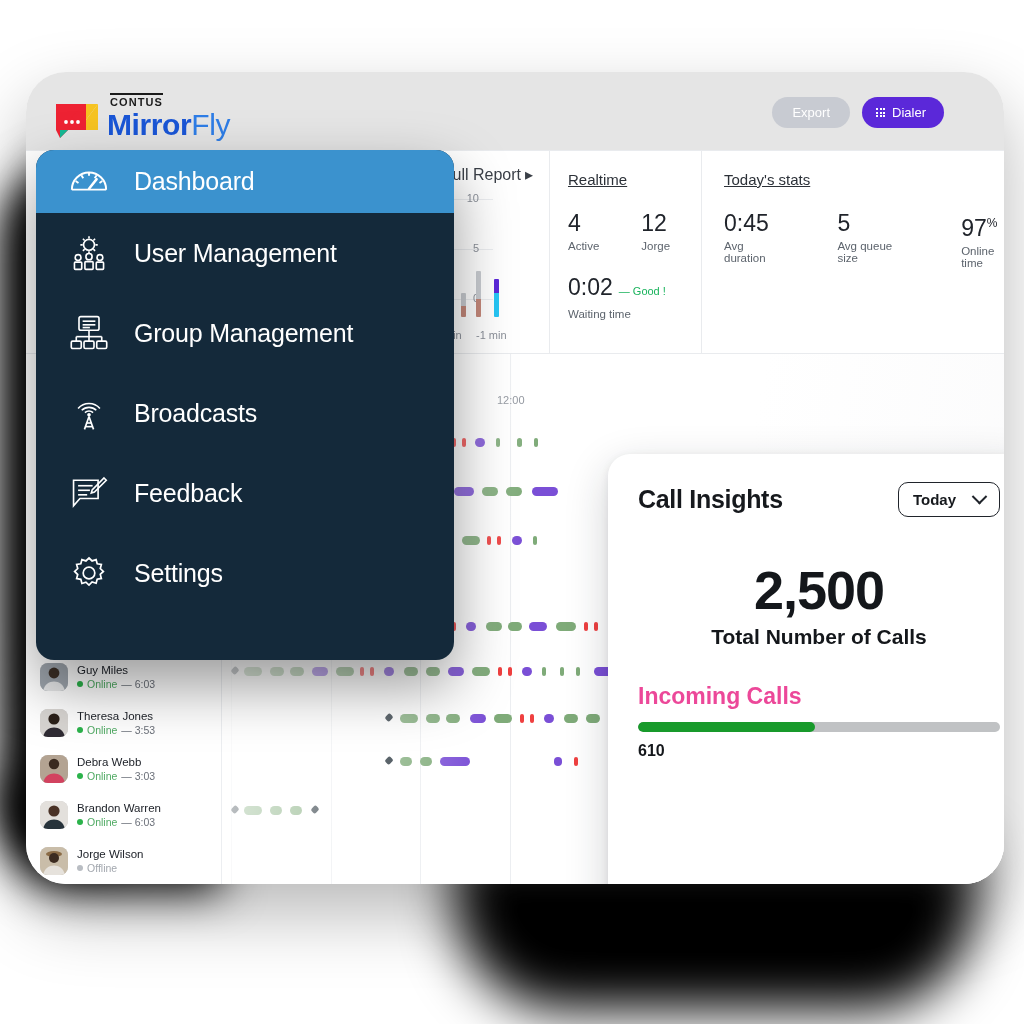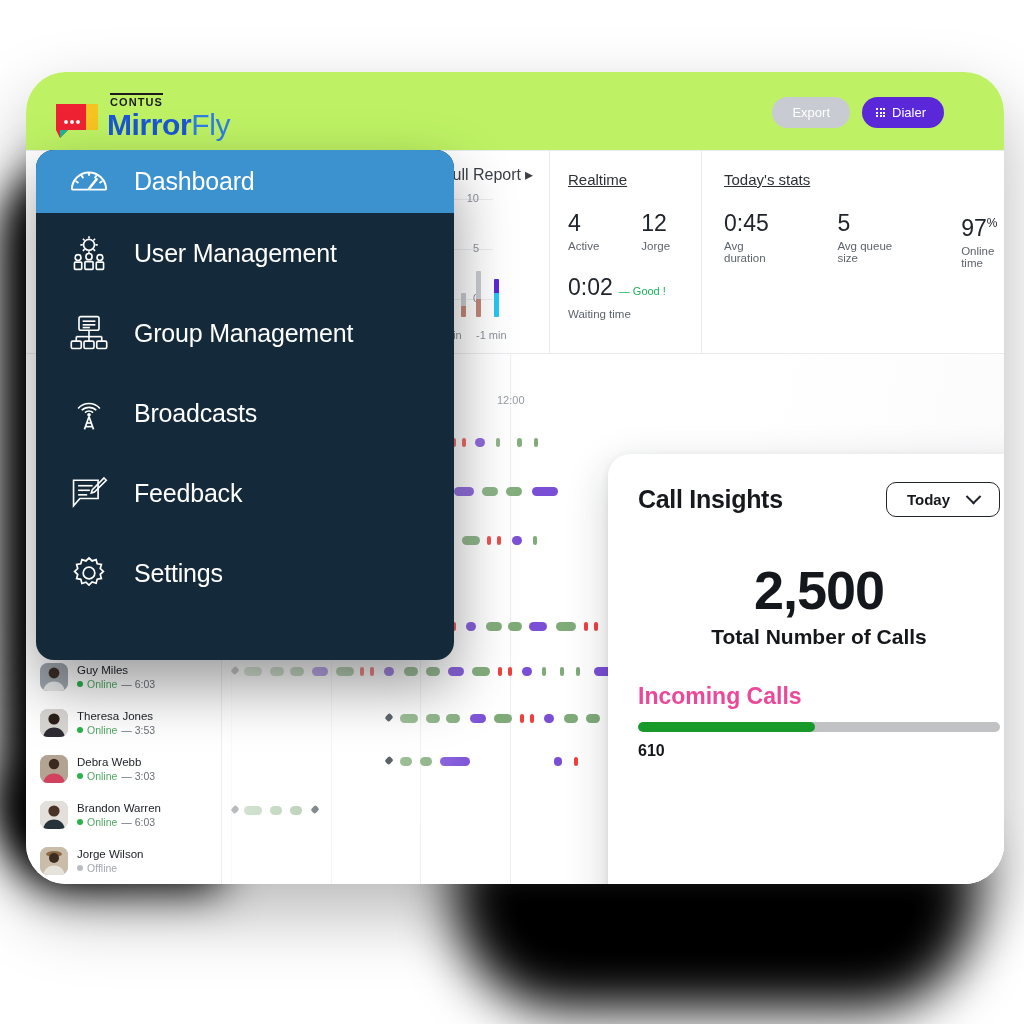--- a/index.html
+++ b/index.html
@@ -27,21 +27,21 @@
     position: absolute;
     left: 26px; top: 72px;
     width: 978px; height: 812px;
     background: #ffffff;
     border-radius: 40px;
     overflow: hidden;
     box-shadow: 0 30px 70px rgba(0,0,0,.28);
   }
 
   
-  .topbar { position: absolute; left: 0; top: 0; width: 100%; height: 78px; background:#bef264; }
+  .topbar { position: absolute; left: 0; top: 0; width: 100%; height: 78px; background:#e5e5e5; }
   .logo-wrap { position: absolute; left: 28px; top: 20px; display: flex; align-items: flex-end; gap: 7px; }
   .logo-mark { width: 46px; height: 40px; position: relative; }
   .brand-block { position: relative; }
   .brand-sup {
     font-size: 11px; font-weight: 700; letter-spacing: 1.1px;
     color: #1b1b1b; border-top: 2px solid #1b1b1b; padding-top: 1px;
     display: inline-block; margin-left: 3px; line-height: 12px;
   }
   .brand-name { font-size: 30px; font-weight: 700; letter-spacing: -.4px; line-height: 30px; }
   .brand-name .b1 { color: #1a56d6; }
@@ -123,21 +123,21 @@
   
   .insights {
     position:absolute; left: 582px; top: 382px; width: 422px; height: 566px;
     background:#fff; border-radius: 22px;
     box-shadow: 0 14px 44px rgba(25,30,40,.20), 0 2px 8px rgba(25,30,40,.08);
     padding: 28px 30px;
   }
   .ins-head { display:flex; align-items:center; justify-content:space-between; }
   .ins-title { font-size: 25px; font-weight: 700; color:#16191d; letter-spacing:-.3px; }
   .ins-select {
-    border:1.6px solid #20242b; border-radius: 10px; padding: 8px 20px;
+    border:1.6px solid #20242b; border-radius: 10px; padding: 8px 14px;
     display:flex; align-items:center; gap: 18px; font-size: 15px; font-weight:700; color:#16191d;
     background:#fff; cursor:pointer;
   }
   .chev { width:11px; height:11px; border-right:2px solid #20242b; border-bottom:2px solid #20242b; transform: rotate(45deg) translate(-2px,-2px); }
   .big-num { text-align:center; font-size: 54px; font-weight: 800; color:#14171b; margin-top: 42px; letter-spacing:-1px; }
   .big-cap { text-align:center; font-size: 21px; font-weight: 700; color:#14171b; margin-top: 4px; }
   .metric { margin-top: 34px; }
   .m-label { font-size: 23px; font-weight: 700; color:#ec4899; }
   .m-track { margin-top: 12px; height: 10px; border-radius: 6px; background:#c0c2c4; overflow:hidden; }
   .m-fill { height: 100%; border-radius: 6px; }

